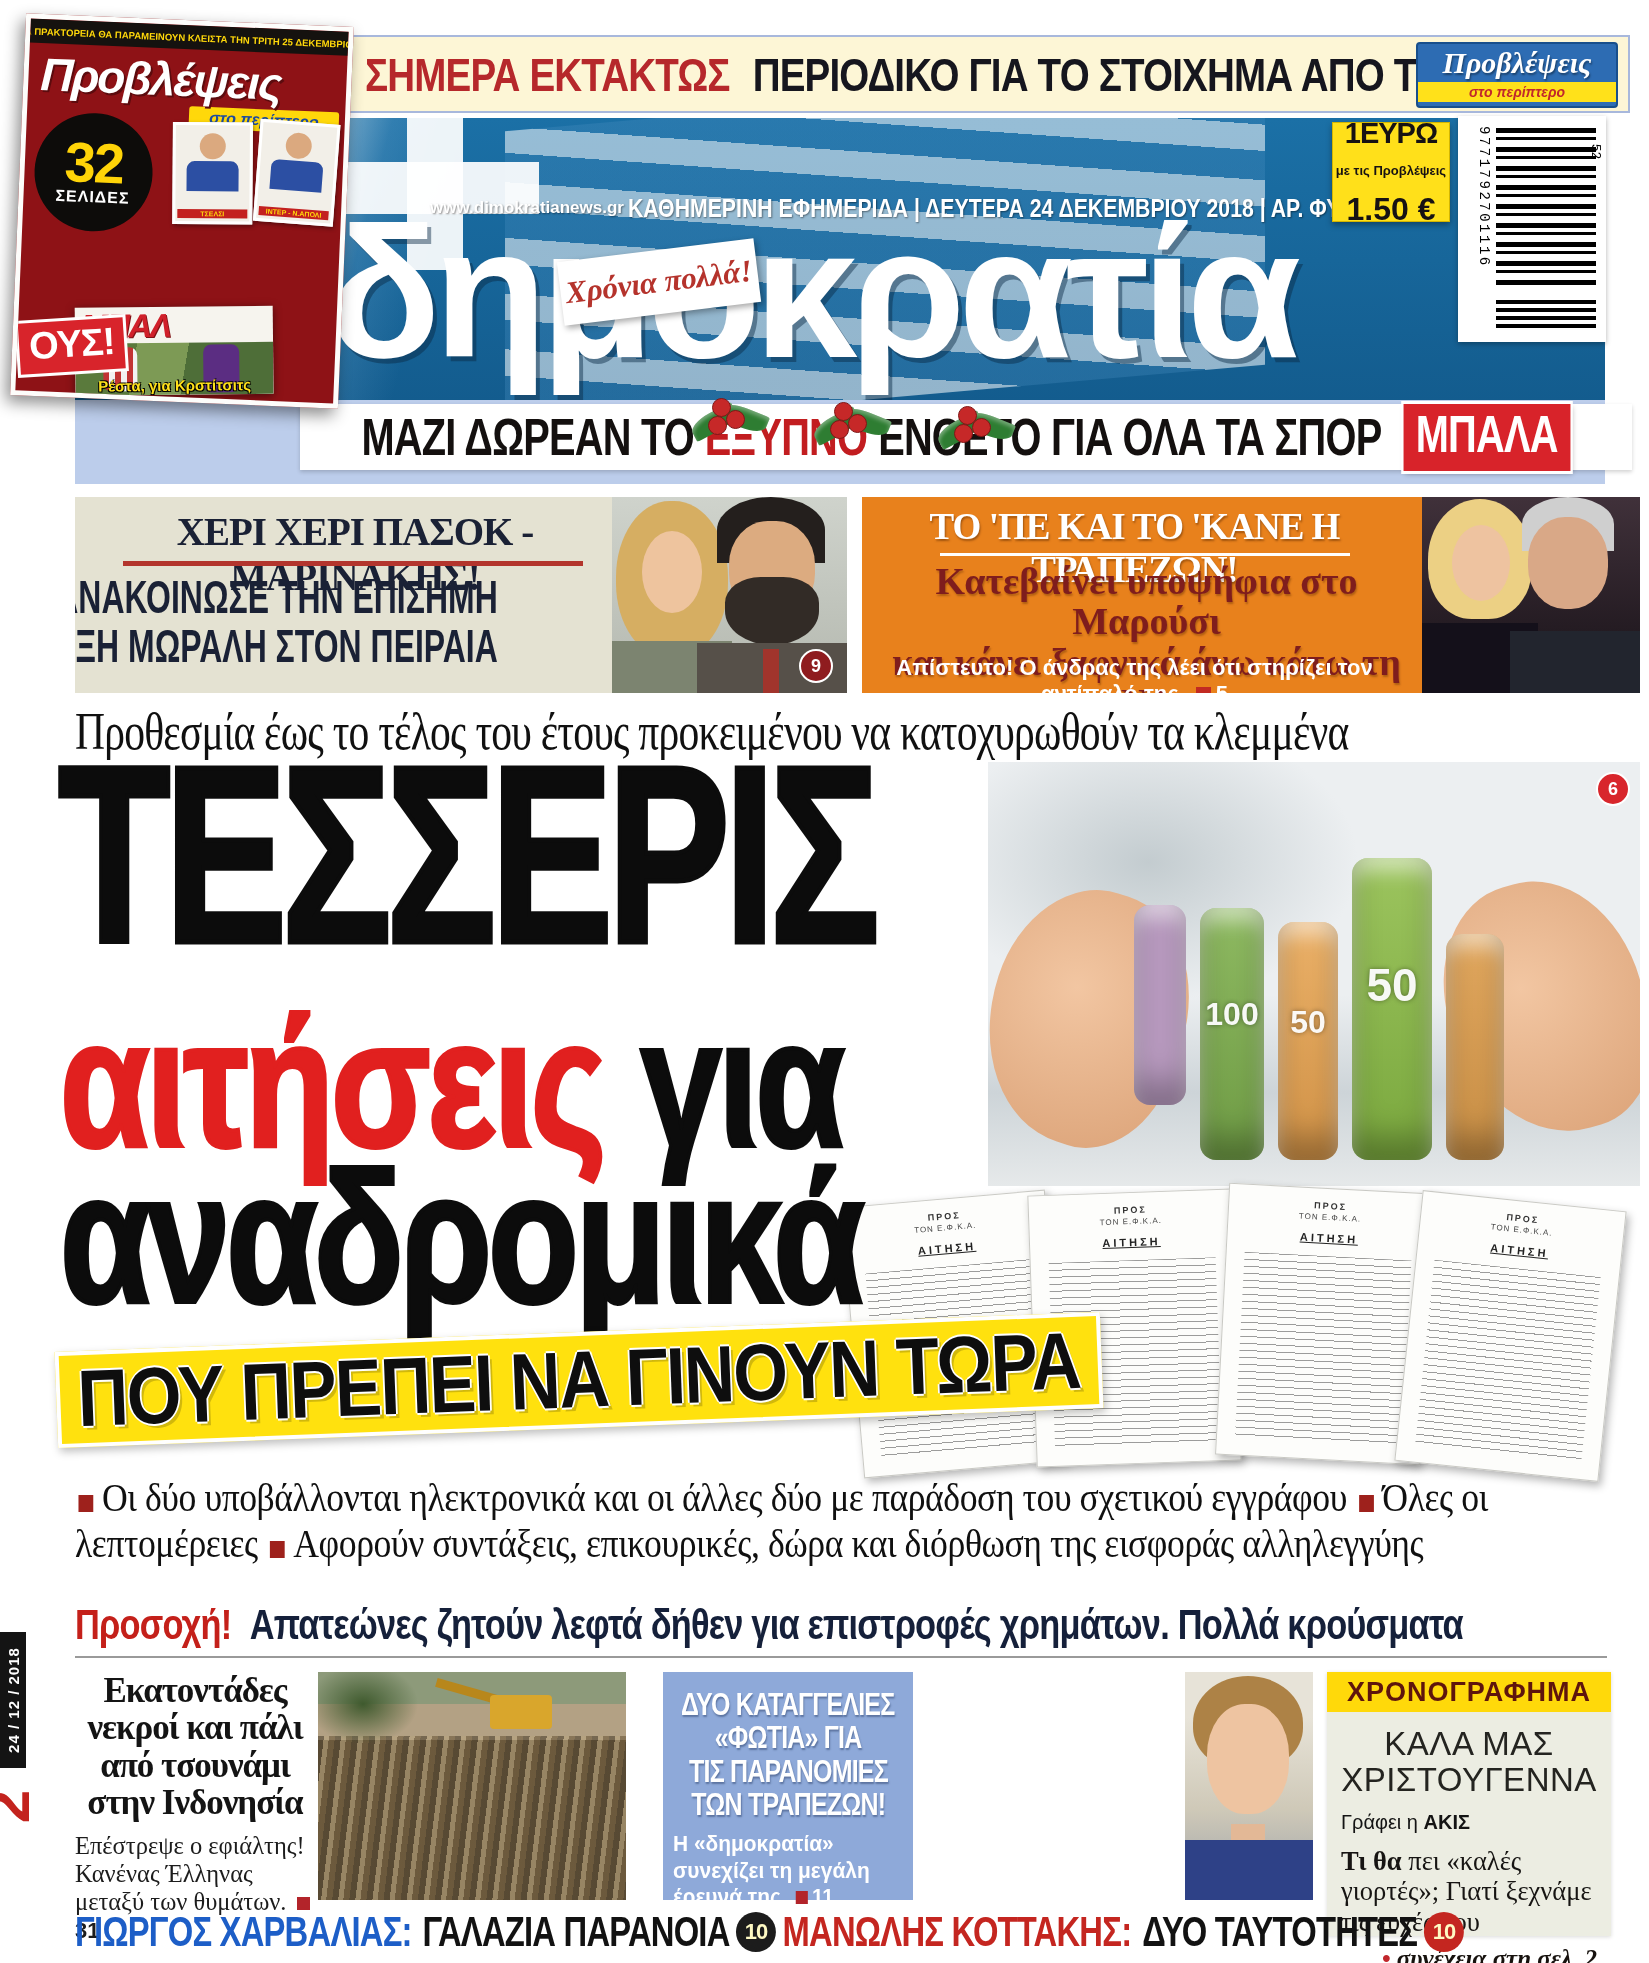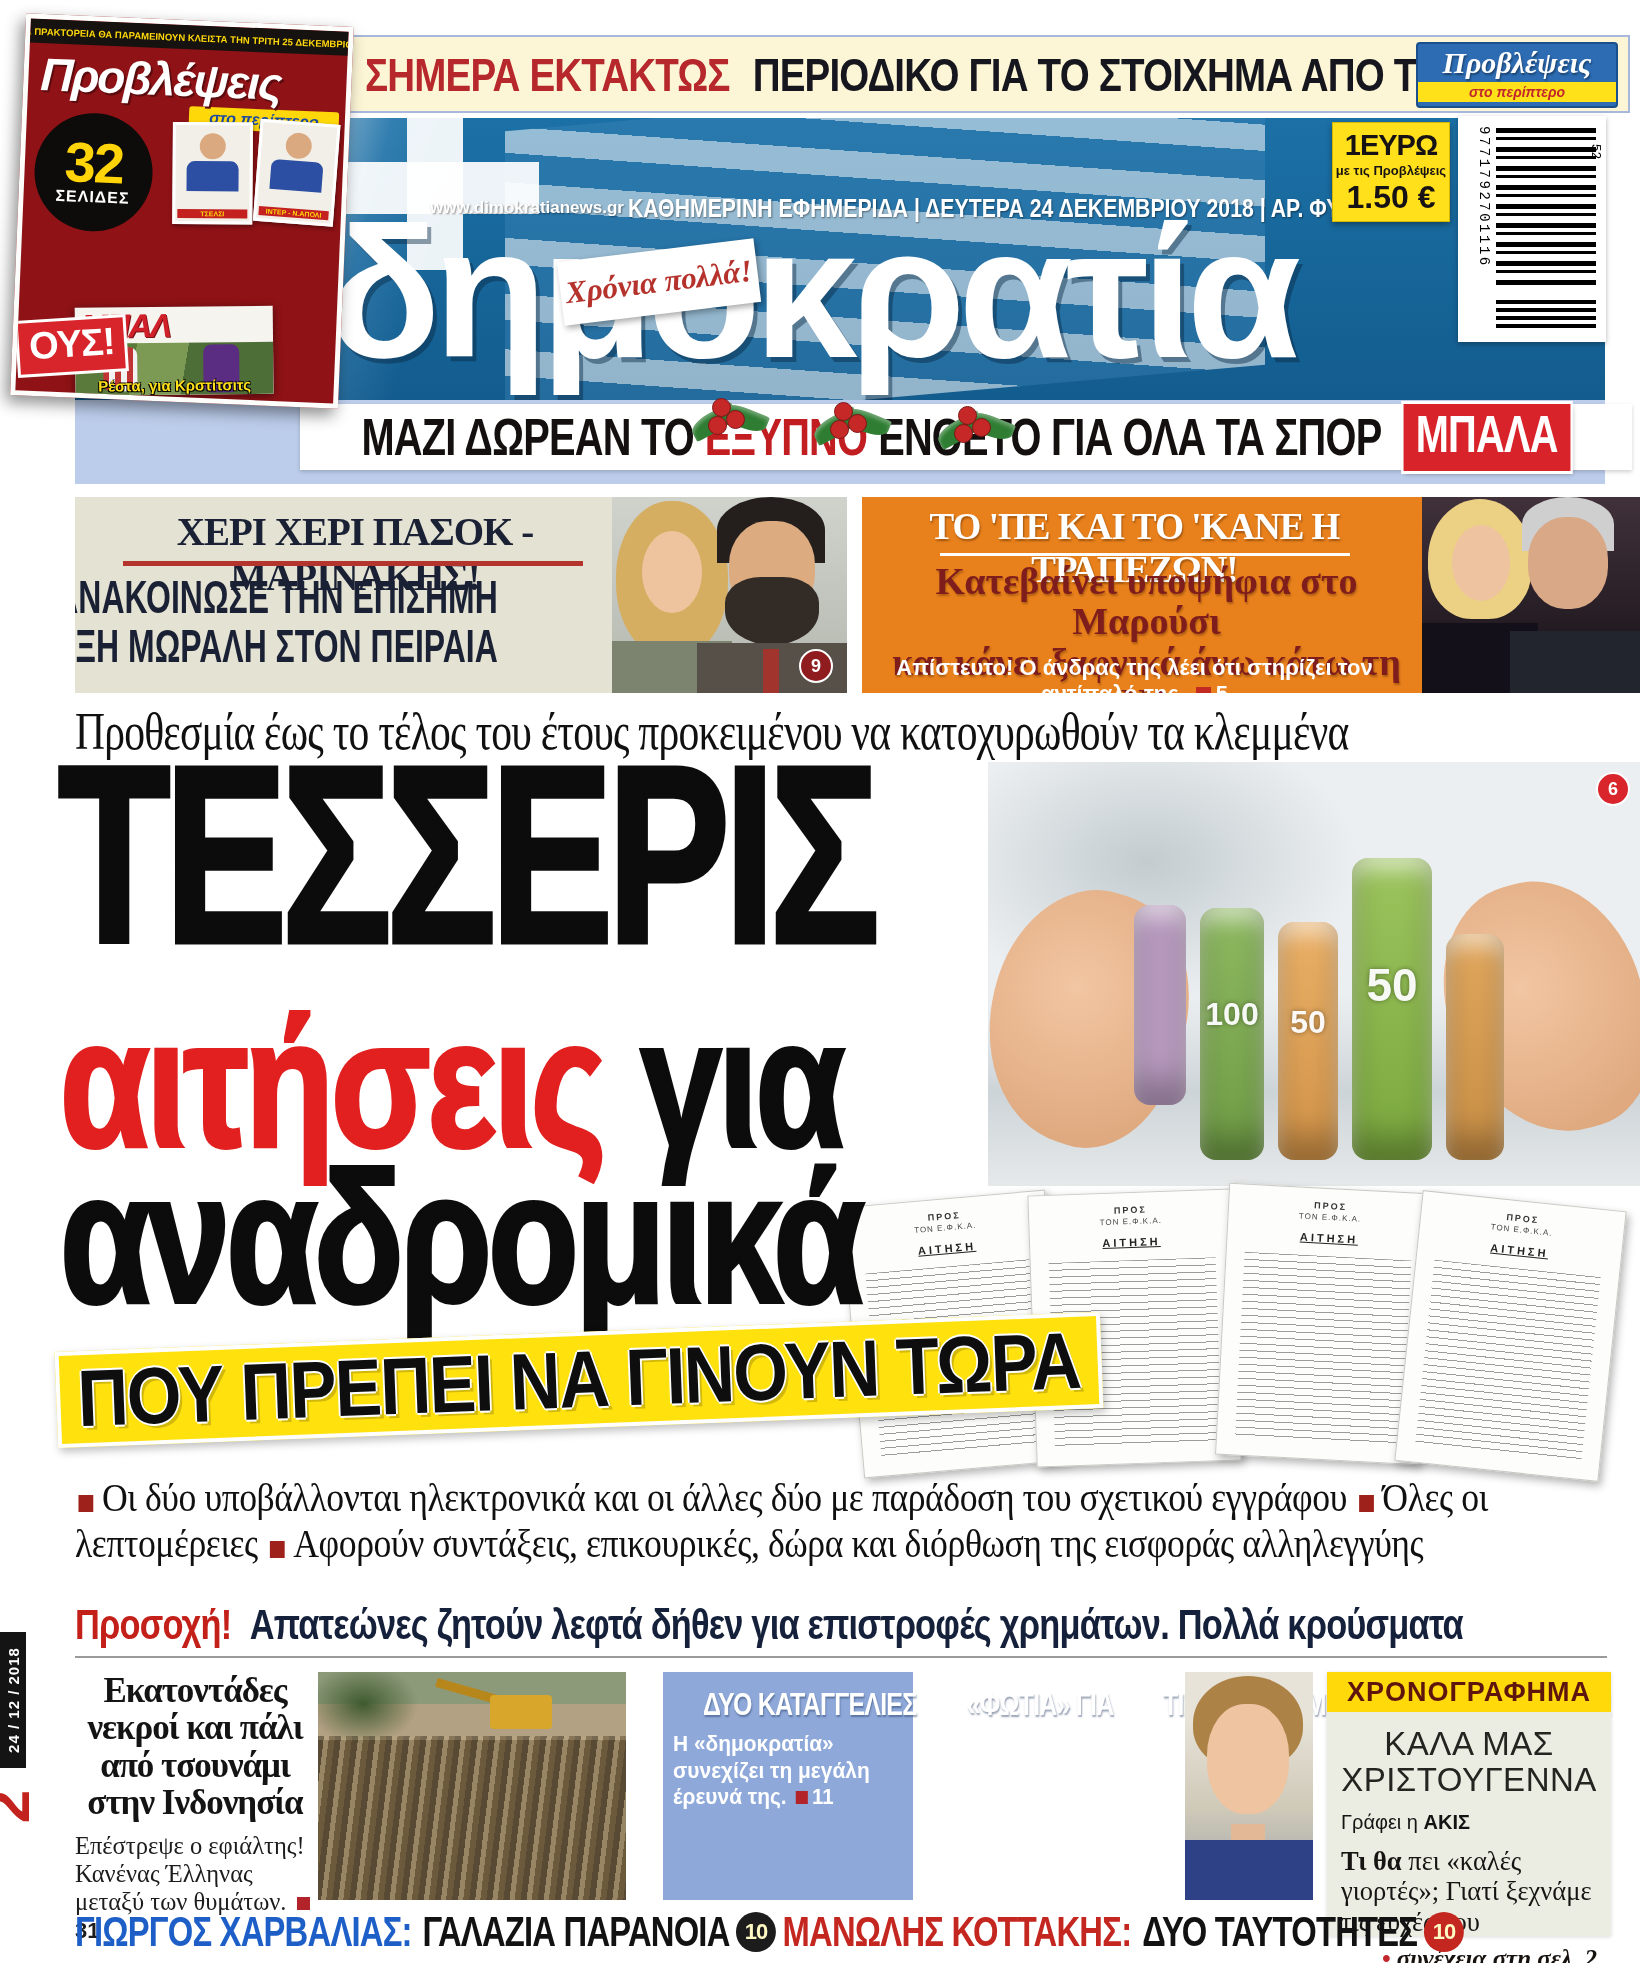--- a/index.html
+++ b/index.html
@@ -32,21 +32,21 @@
          box-shadow:inset 0 3px 4px rgba(255,255,255,.35)}
   .hl1{left:0;top:26px;transform:rotate(-28deg)}
   .hl2{left:30px;top:22px;transform:rotate(22deg)}
   .hberry{position:absolute;width:17px;height:17px;background:#c62828;border-radius:50%;border:1px solid #7f1616}
   .hb1{left:22px;top:12px}.hb2{left:36px;top:24px}.hb3{left:18px;top:30px}
 
   .price-box{position:absolute;left:1332px;top:122px;width:116px;height:98px;background:#ffe01a;z-index:6;
              display:flex;flex-direction:column;align-items:center;justify-content:center;
              border:1px solid #d4b500;box-shadow:0 3px 6px rgba(0,0,0,.35)}
   .pb1{font-size:29px;font-weight:bold;letter-spacing:-1px;color:#171213}
-  .pb2{font-size:13px;font-weight:bold;color:#171213;margin:1px 0}
+  .pb2{font-size:13px;font-weight:bold;color:#171213;margin:13px 0}
   .pb3{font-size:32px;font-weight:bold;color:#171213}
 
   .barcode{position:absolute;left:1458px;top:116px;width:148px;height:226px;background:#fff;z-index:6;
            box-shadow:0 2px 5px rgba(0,0,0,.3)}
   .bc-bars{position:absolute;left:38px;right:10px;top:12px;height:158px;
            background:repeating-linear-gradient(180deg,#000 0 5px,#fff 5px 9px,#000 9px 12px,#fff 12px 19px)}
   .bc-bars2{position:absolute;left:38px;right:10px;bottom:10px;height:32px;
            background:repeating-linear-gradient(180deg,#000 0 4px,#fff 4px 8px)}
   .bc-digits{position:absolute;left:34px;top:10px;transform:rotate(90deg);transform-origin:left top;
              font-family:"Liberation Mono",monospace;font-size:14px;letter-spacing:2.5px;white-space:nowrap;color:#000}
@@ -224,21 +224,21 @@
            background:linear-gradient(180deg,#8d9a7a 0 14%,#b3a184 14% 30%,#7d6c50 30% 100%)}
   .ts-debris{position:absolute;left:0;right:0;top:28%;bottom:0;opacity:.8;
      background:repeating-linear-gradient(97deg,rgba(40,30,15,.55) 0 6px,rgba(185,165,125,.55) 6px 11px,rgba(90,70,40,.6) 11px 17px)}
   .ts-green{position:absolute;left:-10px;top:-8px;width:110px;height:80px;
             background:radial-gradient(closest-side,#3f5a2e,transparent)}
   .ts-exc{position:absolute;left:56%;top:10%;width:62px;height:34px;background:#d9a62c;border-radius:4px}
   .ts-arm{position:absolute;left:38%;top:7%;width:74px;height:9px;background:#b8871c;transform:rotate(16deg)}
 
   .bluebox{position:absolute;left:663px;top:1672px;width:250px;height:228px;background:#8ea9d9;
            box-sizing:border-box;padding:16px 10px 0}
-  .bb-title{display:flex;flex-direction:row;align-items:center}
+  .bb-title{display:flex;flex-direction:column;align-items:center}
   .bb-title span{display:block;color:#fff;font-weight:bold;font-size:32px;line-height:1.04;letter-spacing:-1px;
                  transform:scaleX(.78);white-space:nowrap;text-shadow:1px 2px 2px rgba(30,50,90,.45)}
   .bb-text{margin-top:10px;color:#fff;font-weight:bold;font-size:22.5px;line-height:1.18;
            transform:scaleX(.93);transform-origin:left}
   .bb-text b{font-size:22px}
 
   .merkel{position:absolute;left:1185px;top:1672px;width:128px;height:228px;overflow:hidden;
           background:linear-gradient(180deg,#e7e3d8 0 20%,#cfc9b8 60%,#9aa0a8)}
   .mk-hair{position:absolute;left:8px;top:4px;width:110px;height:94px;background:#ad8246;border-radius:50% 50% 45% 45%}
   .mk-face{position:absolute;left:22px;top:32px;width:82px;height:110px;background:#eec4a1;border-radius:46%}

